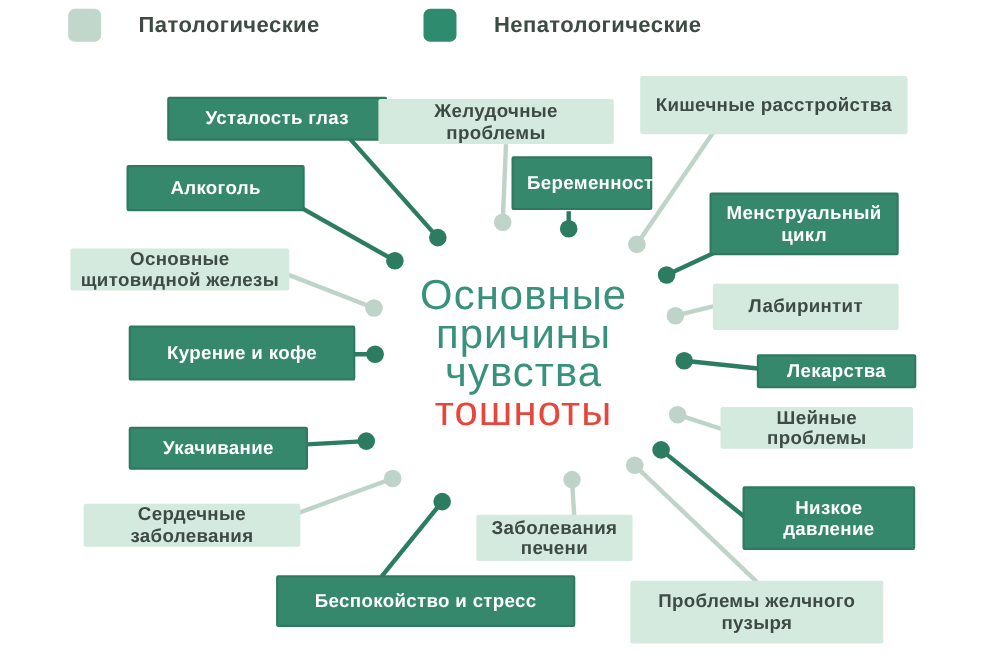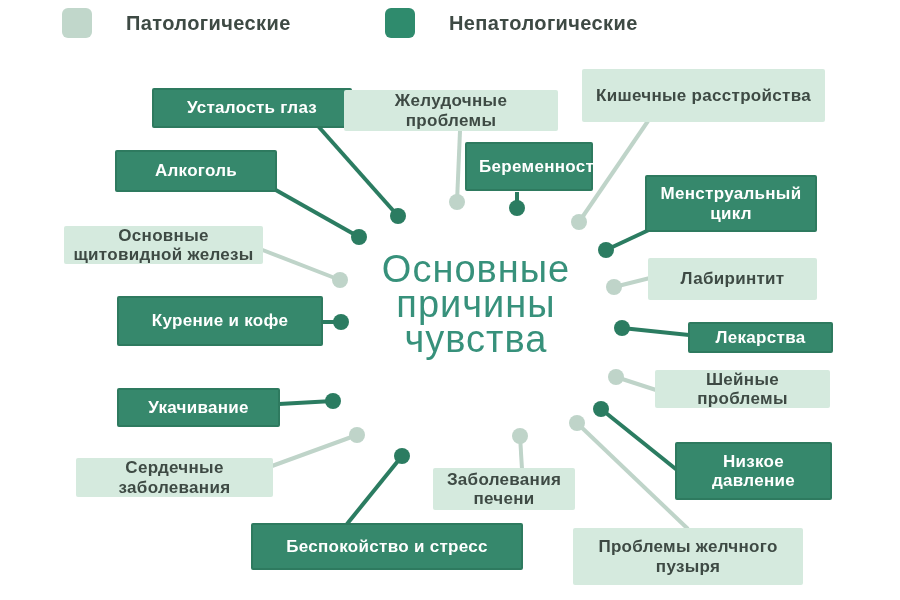--- a/index.html
+++ b/index.html
@@ -99,20 +99,21 @@
   </div>
   <div class="legend-item second">
     <span class="legend-swatch non_pathological"></span>
     <span class="legend-label">Непатологические</span>
   </div>
 
   <div class="center-title">
     <div class="center-line">Основные</div>
     <div class="center-line">причины</div>
     <div class="center-line">чувства</div>
+    <div class="center-line highlight">тошноты</div>
   </div>
 
   <div id="nodes-layer">
       <div class="node non_pathological" style="left: 152px; top: 88px; width: 200px; height: 40px;">Усталость глаз</div>
       <div class="node pathological" style="left: 344px; top: 90px; width: 214px; height: 41px;">Желудочные проблемы</div>
       <div class="node pathological" style="left: 582px; top: 69px; width: 243px; height: 53px;">Кишечные расстройства</div>
       <div class="node non_pathological" style="left: 115px; top: 150px; width: 162px; height: 42px;">Алкоголь</div>
       <div class="node non_pathological" style="left: 465px; top: 142px; width: 128px; height: 49px; padding-left: 32px;">Беременность</div>
       <div class="node non_pathological" style="left: 645px; top: 175px; width: 172px; height: 57px;">Менструальный
 цикл</div>

